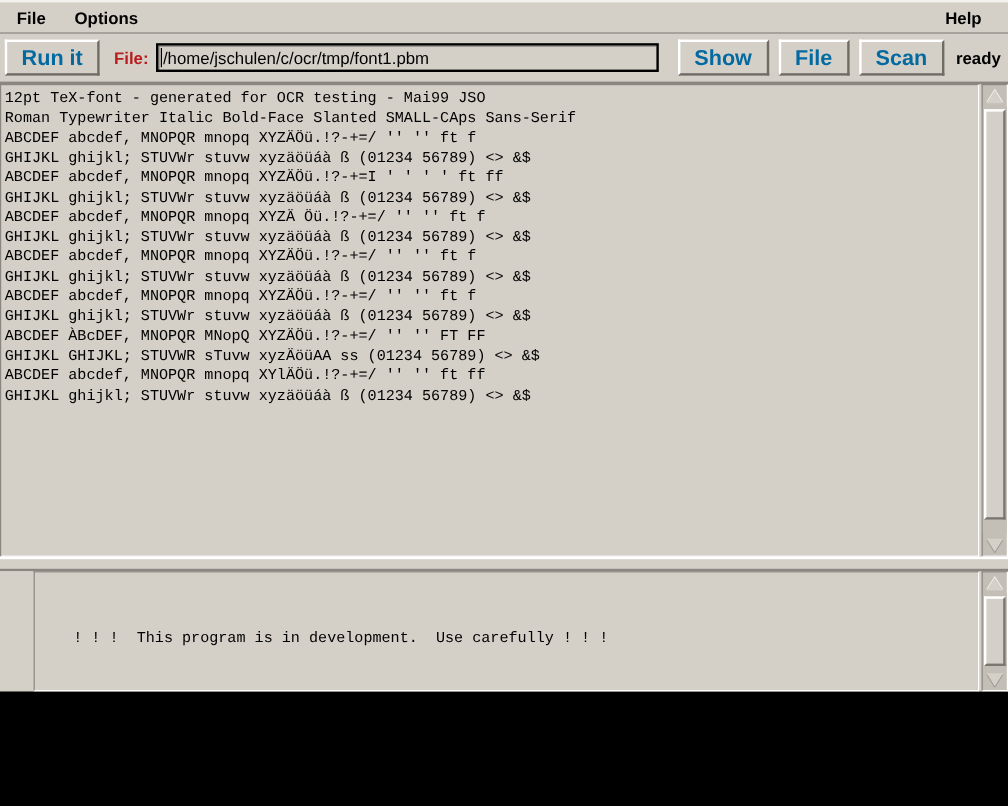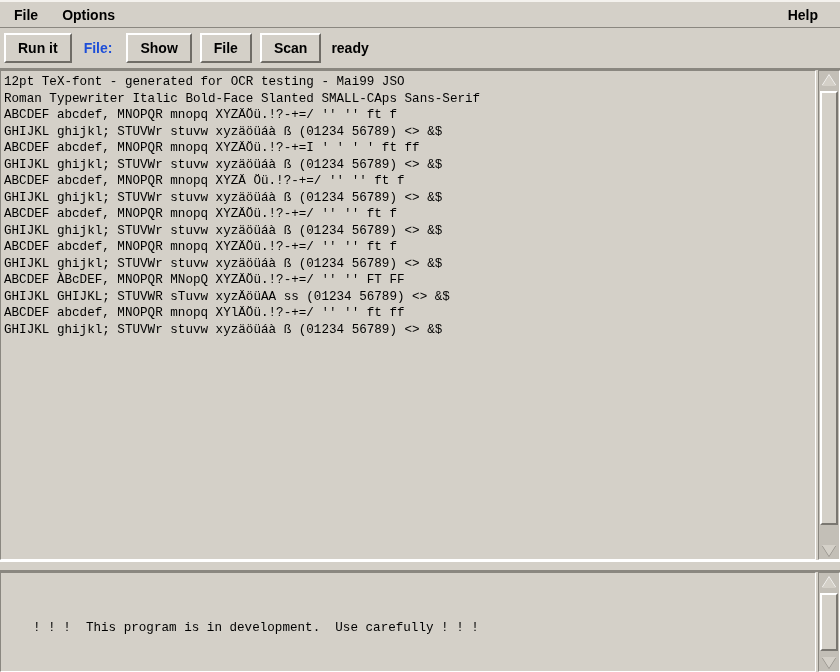--- a/index.html
+++ b/index.html
@@ -10,21 +10,21 @@
   body {
     width: 840px;
     height: 672px;
     overflow: hidden;
     font-family: "Liberation Sans", sans-serif;
   }
 
   #app {
     position: relative;
     width: 840px;
-    height: 672px;
+    height: 576px;
     background: #d4d0c8;
     box-sizing: border-box;
     display: flex;
     flex-direction: column;
   }
 
   
   .menubar {
     position: relative;
     height: 28px;
@@ -58,38 +58,38 @@
     border-bottom: 2px solid #8a8780;
     display: flex;
     align-items: center;
     padding: 0 4px;
     box-sizing: border-box;
     flex: 0 0 auto;
   }
 
   .btn {
     font-family: "Liberation Sans", sans-serif;
-    font-size: 14px;
+    font-size: 18px;
     font-weight: bold;
-    color: #000000;
+    color: #0369a1;
     background: #d4d0c8;
     border-top: 2px solid #ffffff;
     border-left: 2px solid #ffffff;
     border-right: 2px solid #6f6c66;
     border-bottom: 2px solid #6f6c66;
     padding: 4px 12px;
     line-height: 18px;
     cursor: pointer;
     white-space: nowrap;
   }
 
   .file-label {
     font-size: 14px;
     font-weight: bold;
-    color: #1d4ed8;
+    color: #b91c1c;
     margin: 0 6px 0 12px;
     white-space: nowrap;
   }
 
   .file-field {
     flex: 1 1 auto;
     min-width: 0;
     height: 24px;
     background: #d4d0c8;
     border: 2px solid #000000;
@@ -134,21 +134,21 @@
     min-height: 0;
     background: #d4d0c8;
   }
 
   .pane {
     display: flex;
     min-height: 0;
     background: #d4d0c8;
   }
   .pane.main { flex: 1 1 auto; }
-  .pane.console { flex: 0 0 100px; }
+  .pane.console { flex: 0 0 100px; padding-left: 28px; }
 
   .pane-sunken {
     flex: 1 1 auto;
     min-width: 0;
     background: #d4d0c8;
     border-top: 1px solid #8a8780;
     border-left: 1px solid #8a8780;
     border-right: 1px solid #ffffff;
     border-bottom: 1px solid #ffffff;
     overflow: hidden;
@@ -248,20 +248,24 @@
 
   <div class="menubar">
     <div class="menu-item">File</div>
     <div class="menu-item">Options</div>
     <div class="menu-item right">Help</div>
   </div>
 
   <div class="toolbar">
     <button class="btn">Run it</button>
     <span class="file-label">File:</span>
+    <div class="file-field">
+      <span class="caret"></span>
+      <span class="val" title="/home/jschulen/c/ocr/tmp/font1.pbm">/home/jschulen/c/ocr/tmp/font1.pbm</span>
+    </div>
     <span class="tb-gap"></span>
     <button class="btn">Show</button>
     <span class="tb-gap"></span>
     <button class="btn">File</button>
     <span class="tb-gap"></span>
     <button class="btn">Scan</button>
     <span class="status-ready">ready</span>
   </div>
 
   <div class="body-split">

